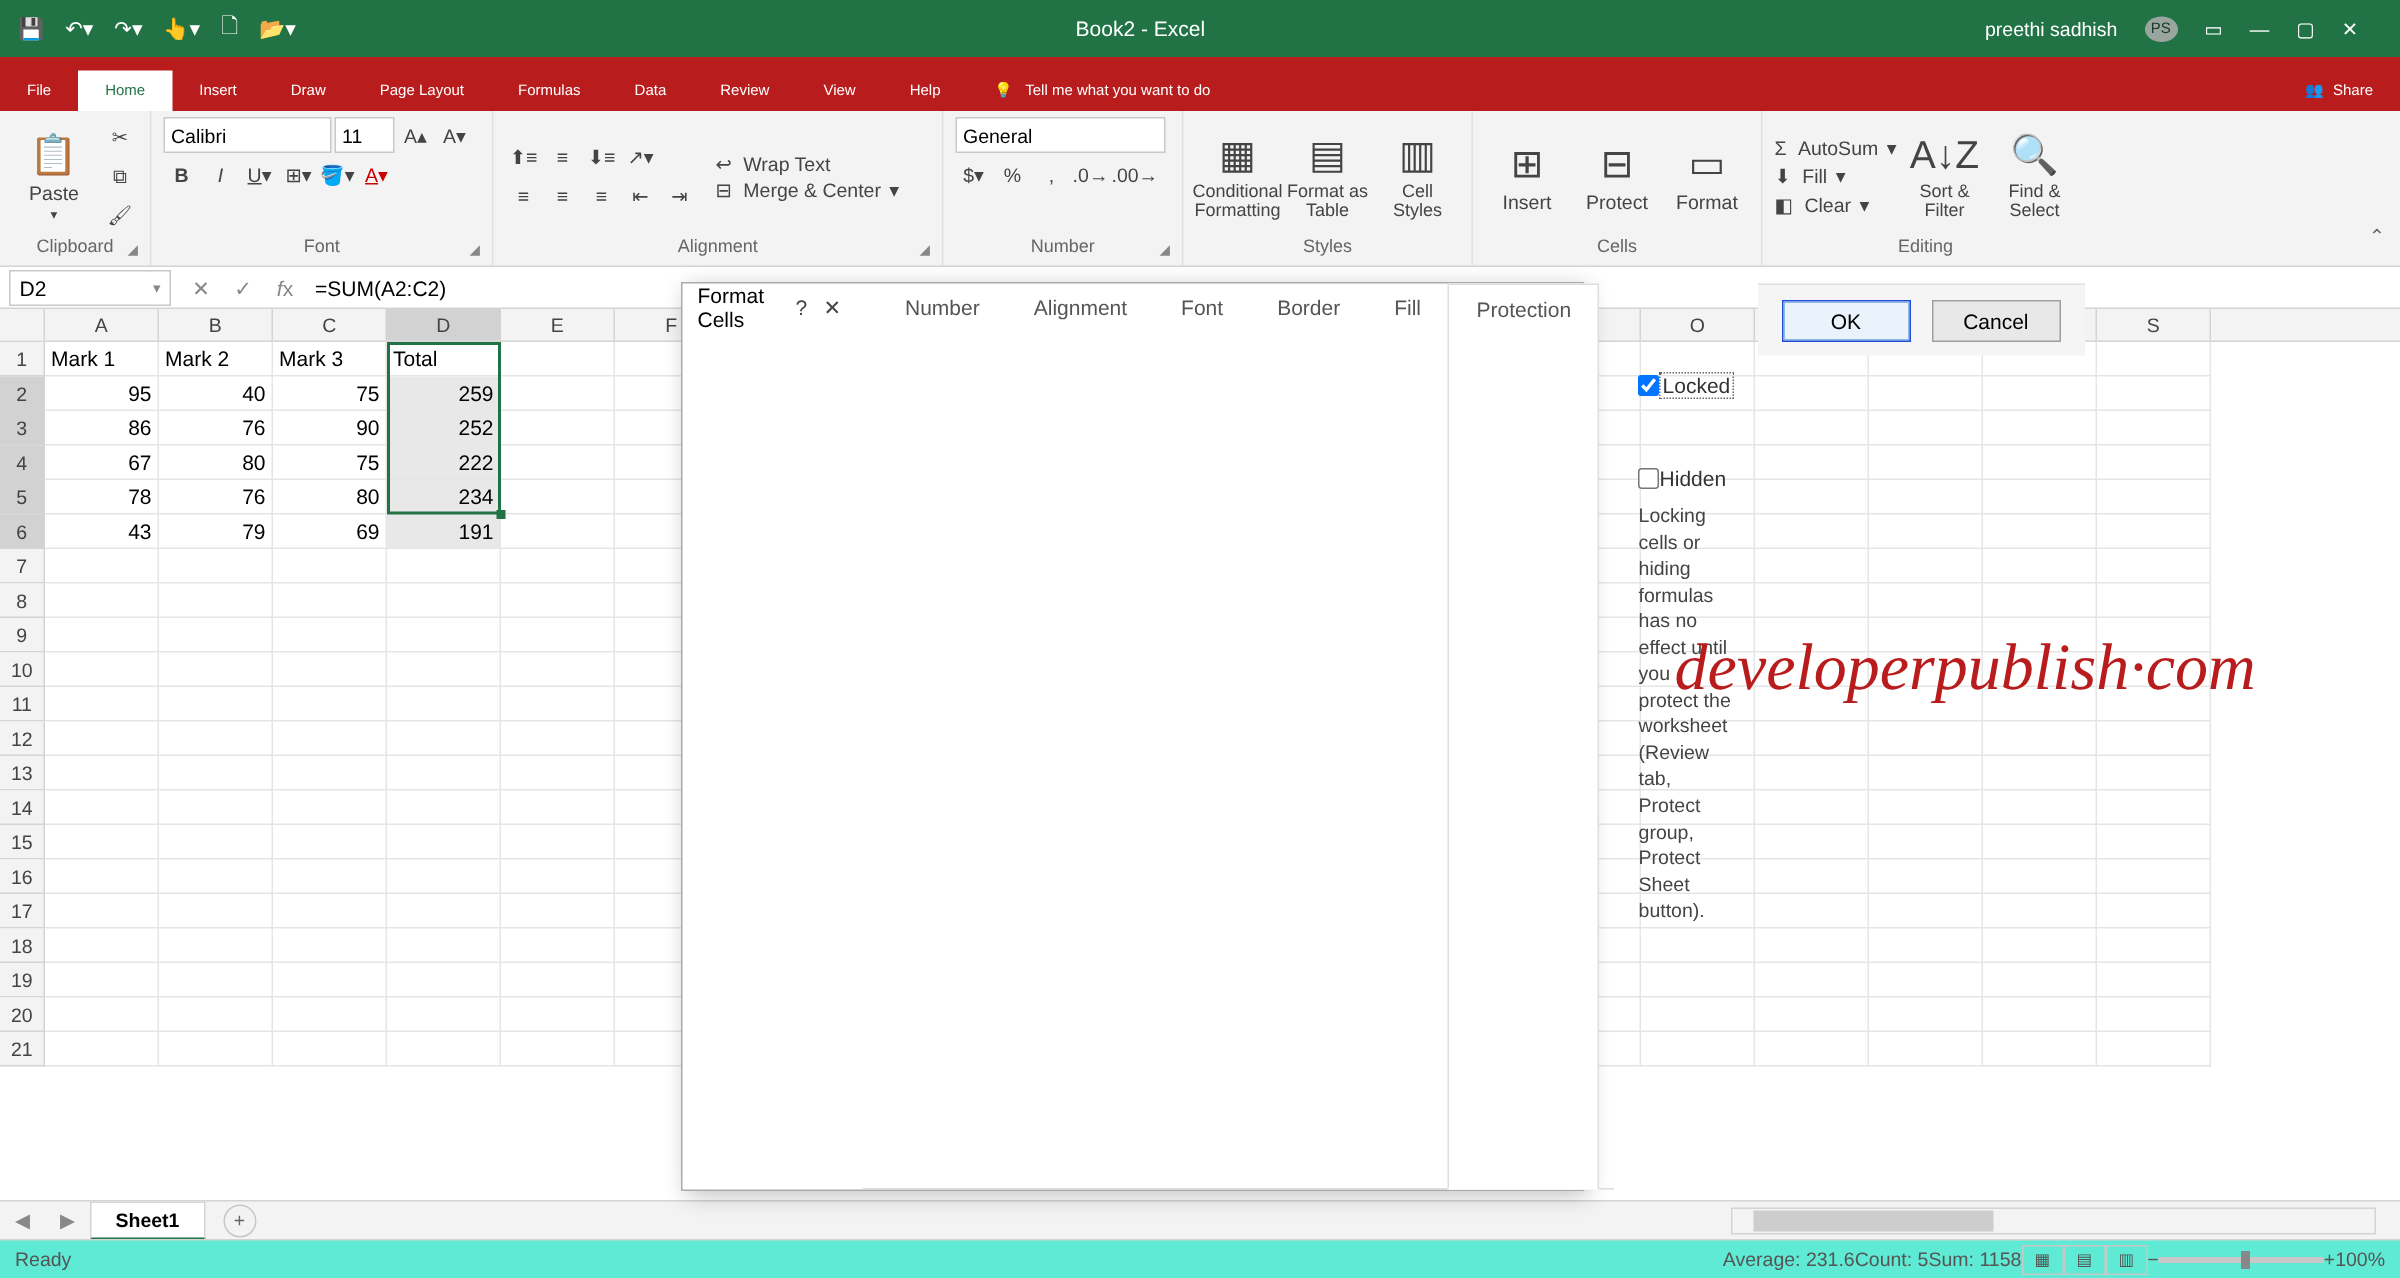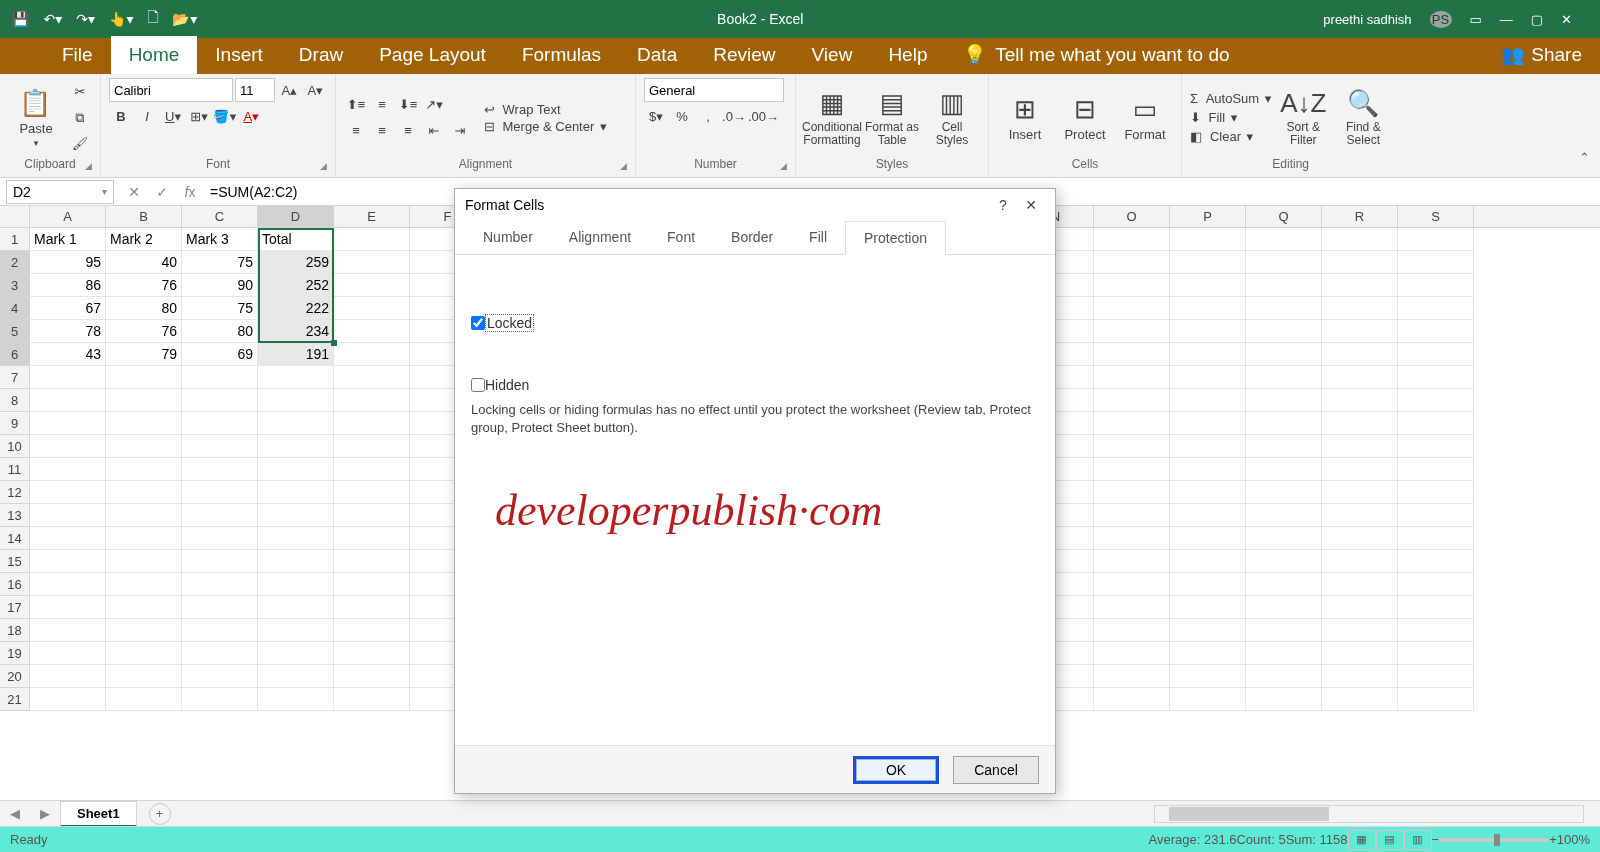--- a/index.html
+++ b/index.html
@@ -4,24 +4,24 @@
 <style>
 * { margin: 0; padding: 0; box-sizing: border-box; font-family: "Segoe UI", Arial, sans-serif; }
 body { background: #fff; overflow: hidden; width: 1600px; height: 852px; position: relative; }
 
 
 .titlebar { height: 38px; background: #217346; display: flex; align-items: center; color: #fff; font-size: 13px; }
 .titlebar .qat { display: flex; align-items: center; gap: 14px; padding-left: 12px; }
 .titlebar .qat span { font-size: 14px; cursor: default; }
 .titlebar .title-center { flex: 1; text-align: center; font-size: 14px; }
 .titlebar .right-side { display: flex; align-items: center; gap: 18px; padding-right: 28px; }
-.titlebar .avatar { width: 22px; height: 17px; border-radius: 50%; background: #9aa5a0; display: inline-flex; align-items: center; justify-content: center; font-size: 13px; color: #1a3a2a; }
-
-
-.ribbon-tabs { height: 36px; background: #a16207; display: flex; align-items: flex-end; font-size: 19px; color: #fff; padding-left: 44px; }
+.titlebar .avatar { width: 22px; height: 17px; border-radius: 50%; background: #9aa5a0; display: inline-flex; align-items: center; justify-content: center; font-size: 10px; color: #1a3a2a; }
+
+
+.ribbon-tabs { height: 36px; background: #b91c1c; display: flex; align-items: flex-end; font-size: 10px; color: #fff; }
 .ribbon-tabs .tab { padding: 8px 18px; cursor: default; }
 .ribbon-tabs .tab.active { background: #fff; color: #217346; }
 .ribbon-tabs .tell { padding: 8px 18px; display: flex; align-items: center; gap: 8px; }
 .ribbon-tabs .share { margin-left: auto; padding: 8px 18px; display: flex; align-items: center; gap: 6px; }
 
 
 .ribbon { height: 104px; background: #f3f3f3; border-bottom: 1px solid #d4d4d4; display: flex; font-size: 13px; color: #444; }
 .group { border-right: 1px solid #e1e1e1; padding: 4px 8px; display: flex; flex-direction: column; height: 100%; }
 .group-body { flex: 1; display: flex; align-items: center; gap: 4px; }
 .group-label { text-align: center; font-size: 12px; color: #666; padding-bottom: 2px; position: relative; }
@@ -64,35 +64,35 @@
 .hscroll-thumb { position: absolute; left: 14px; top: 1px; height: 14px; width: 160px; background: #cdcdcd; }
 
 
 .status-bar { position: absolute; bottom: 0; left: 0; right: 0; height: 26px; background: #5eead4; border-top: 1px solid #d4d4d4; display: flex; align-items: center; font-size: 13px; color: #555; padding: 0 10px; gap: 18px; }
 .status-bar .right { margin-left: auto; display: flex; align-items: center; }
 .view-btn { width: 28px; height: 20px; border: 1px solid #c8c8c8; display: inline-flex; align-items: center; justify-content: center; font-size: 11px; }
 .zoom-slider { width: 110px; height: 4px; background: #c8c8c8; position: relative; }
 .zoom-slider .thumb { position: absolute; left: 50%; top: -4px; width: 6px; height: 12px; background: #888; }
 
 
-.dialog { position: absolute; left: 454px; top: 188px; width: 602px; height: 606px; background: #fff; border: 1px solid #aaa; box-shadow: 3px 3px 14px rgba(0,0,0,0.25); display: flex; flex-direction: column; }
+.dialog { position: absolute; left: 454px; top: 188px; width: 602px; height: 606px; background: #fff; border: 1px solid #aaa; box-shadow: 3px 3px 14px rgba(0,0,0,0.25); display: flex; flex-direction: row; }
 .dialog-title { height: 32px; display: flex; align-items: center; padding: 0 10px; font-size: 14px; }
 .dialog-title .sp { flex: 1; }
 .dialog-title .help, .dialog-title .close { width: 28px; text-align: center; color: #444; font-size: 14px; }
 .dialog-tabs { display: flex; padding: 0 10px; font-size: 14px; border-bottom: 1px solid #ddd; }
 .dialog-tab { padding: 8px 18px; color: #555; }
 .dialog-tab.active { border: 1px solid #ddd; border-bottom: 1px solid #fff; margin-bottom: -1px; background: #fff; }
 .dialog-body { flex: 1; padding: 14px 16px; font-size: 14px; color: #333; position: relative; }
 .chk { display: flex; align-items: center; gap: 0; margin-bottom: 8px; margin-top: 45px; }
 .chk input { width: 14px; height: 14px; }
 .chk .lbl { border: 1px dotted #666; padding: 0 1px; }
 .dialog-note { font-size: 13px; color: #444; line-height: 1.35; margin-top: 8px; }
 .dialog-buttons { height: 48px; display: flex; align-items: center; justify-content: flex-end; gap: 14px; padding: 0 16px; background: #f5f5f5; border-top: 1px solid #e1e1e1; }
 .dlg-btn { min-width: 86px; height: 28px; border: 1px solid #9f9f9f; background: #e8e8e8; font-size: 14px; }
-.dlg-btn.primary { border: 3px solid #1d4ed8; background: #eaf2fb; box-shadow: 0 0 0 1px #8fb7df inset; }
+.dlg-btn.primary { border: 1px solid #1d4ed8; background: #eaf2fb; box-shadow: 0 0 0 1px #8fb7df inset; }
 
 .watermark { position: absolute; left: 40px; top: 230px; font-family: Liberation Serif, serif; font-style: italic; font-size: 44px; color: #b91c1c; }
 
 .collapse-ribbon { position: absolute; right: 10px; top: 150px; font-size: 13px; color: #666; }
 </style>
 </head>
 <body>
 
 <div class="titlebar">
   <div class="qat">
@@ -149,21 +149,21 @@
         <div class="small-btn">⧉</div>
         <div class="small-btn">🖌</div>
       </div>
     </div>
     <div class="group-label"><span>Clipboard</span><span class="launcher">◢</span></div>
   </div>
 
   <div class="group" style="min-width:228px">
     <div class="group-body stack" style="align-items:flex-start">
       <div class="row">
-        <input class="combo" style="width: 124px;" value="Calibri">
+        <input class="combo" style="width: 112px;" value="Calibri">
         <input class="combo" style="width: 40px;" value="11">
         <span class="small-btn">A▴</span>
         <span class="small-btn">A▾</span>
       </div>
       <div class="row">
         <span class="small-btn">
             <b>B</b>
           </span>
         <span class="small-btn">
             <i>I</i>

